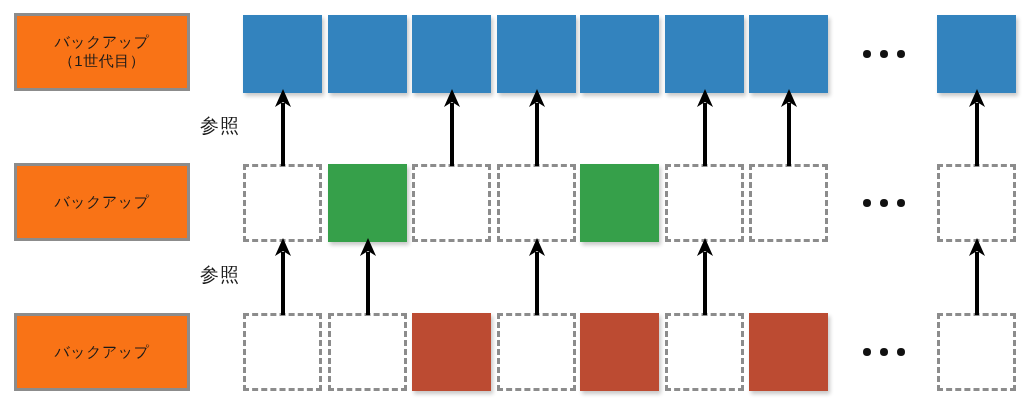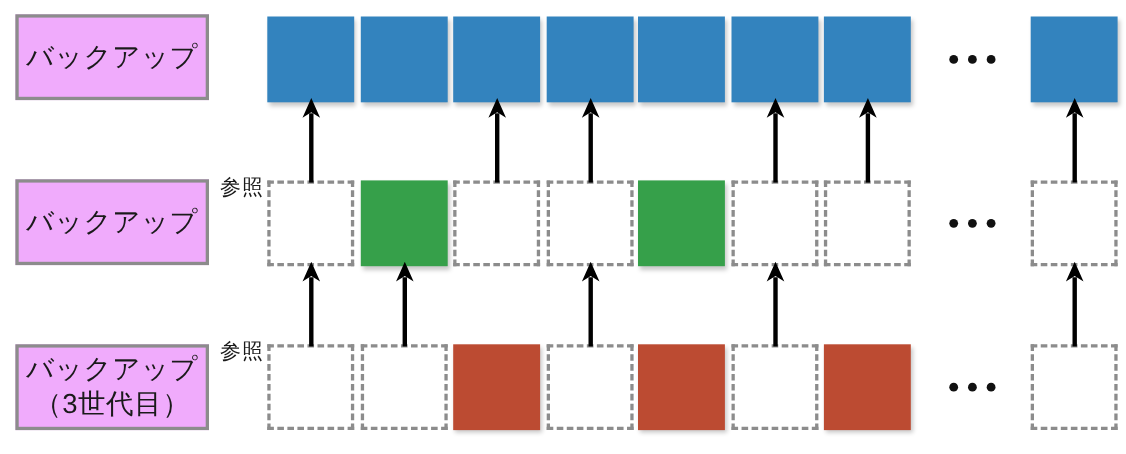--- a/index.html
+++ b/index.html
@@ -19,28 +19,28 @@
     background: #ffffff;
     overflow: hidden;
   }
 
   
   .row-label {
     position: absolute;
     left: 14px;
     width: 176px;
     box-sizing: border-box;
-    background: #f0abfc;
+    background: #f97316;
     border: 3px solid #8c8c8c;
     display: flex;
     flex-direction: column;
     align-items: center;
     justify-content: center;
     color: #1a1a1a;
-    font-size: 25px;
+    font-size: 15px;
     line-height: 1.24;
     letter-spacing: 0.5px;
     white-space: nowrap;
   }
   .row-label .l1 { display: block; }
   .row-label .l2 { display: block; }
 
   #label-gen1 { top: 13px;  height: 78px; }
   #label-gen2 { top: 163px; height: 78px; }
   #label-gen3 { top: 313px; height: 78px; }
@@ -88,39 +88,38 @@
   }
   .arrow svg { display: block; overflow: visible; }
 
   
   .ref-text {
     position: absolute;
     color: #1a1a1a;
     font-size: 19px;
     letter-spacing: 1px;
     white-space: nowrap;
-    margin-top: 44px;
   }
 </style>
 </head>
 <body>
 
 <div id="diagram">
 
   <div class="row-label" id="label-gen1">
     <span class="l1">バックアップ</span>
+    <span class="l2">（1世代目）</span>
   </div>
 
   <div class="row-label" id="label-gen2">
     <span class="l1">バックアップ</span>
   </div>
 
   <div class="row-label" id="label-gen3">
     <span class="l1">バックアップ</span>
-    <span class="l2">（3世代目）</span>
   </div>
 
   <div class="ref-text" style="left:200px; top:113px;">参照</div>
   <div class="ref-text" style="left:200px; top:262px;">参照</div>
 
   <div id="cell-layer">
       <div class="cell filled" style="left: 243px; top: 15px; background: rgb(51, 131, 190);"></div>
       <div class="cell filled" style="left: 328px; top: 15px; background: rgb(51, 131, 190);"></div>
       <div class="cell filled" style="left: 412px; top: 15px; background: rgb(51, 131, 190);"></div>
       <div class="cell filled" style="left: 497px; top: 15px; background: rgb(51, 131, 190);"></div>

